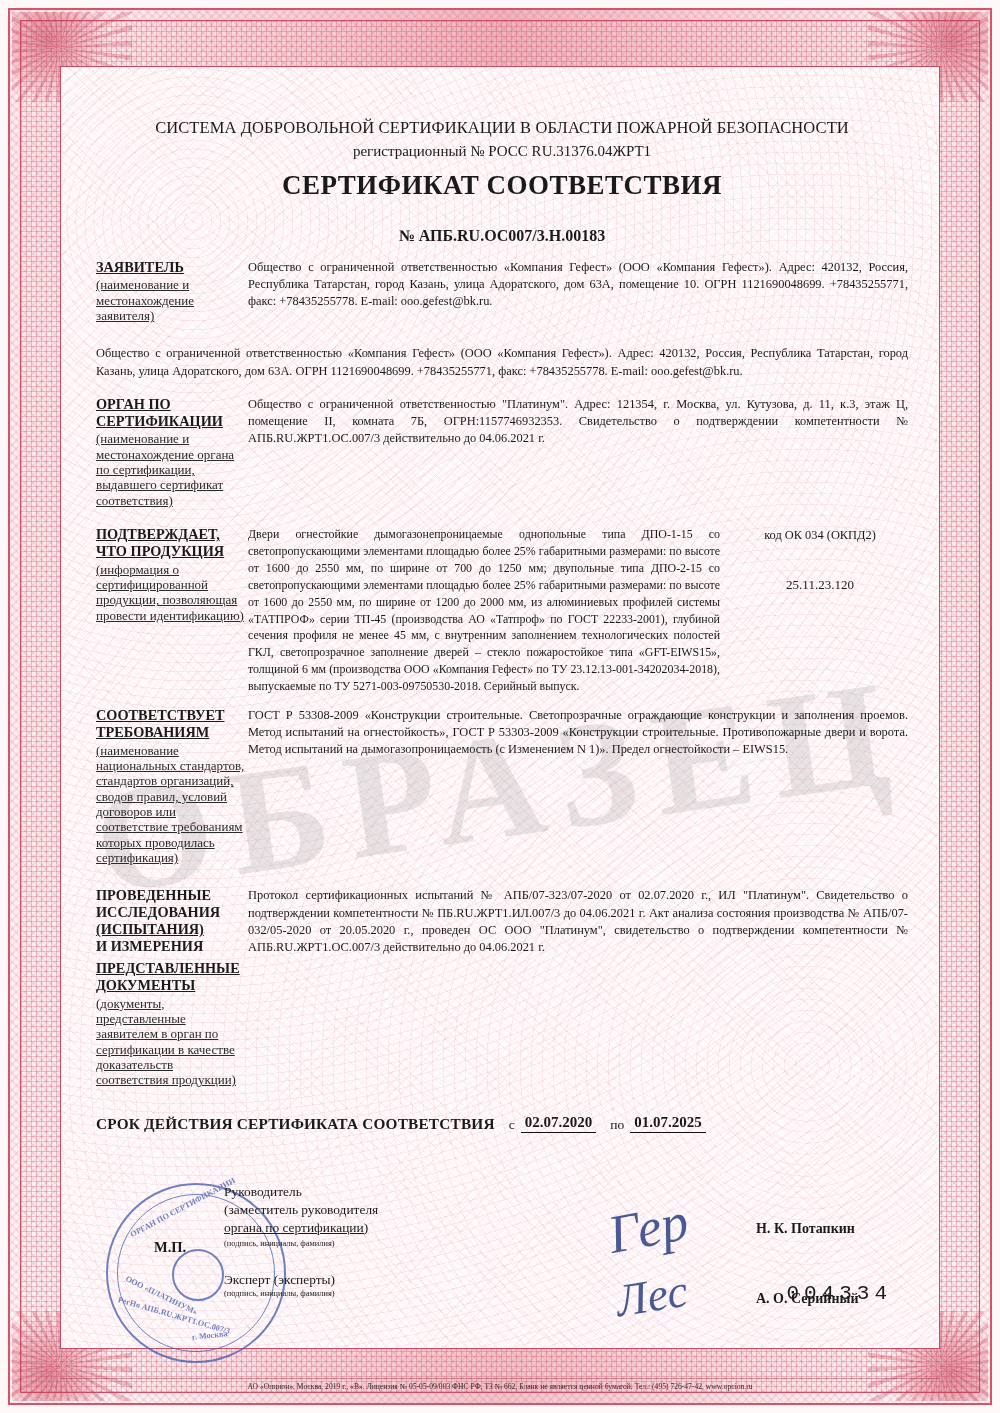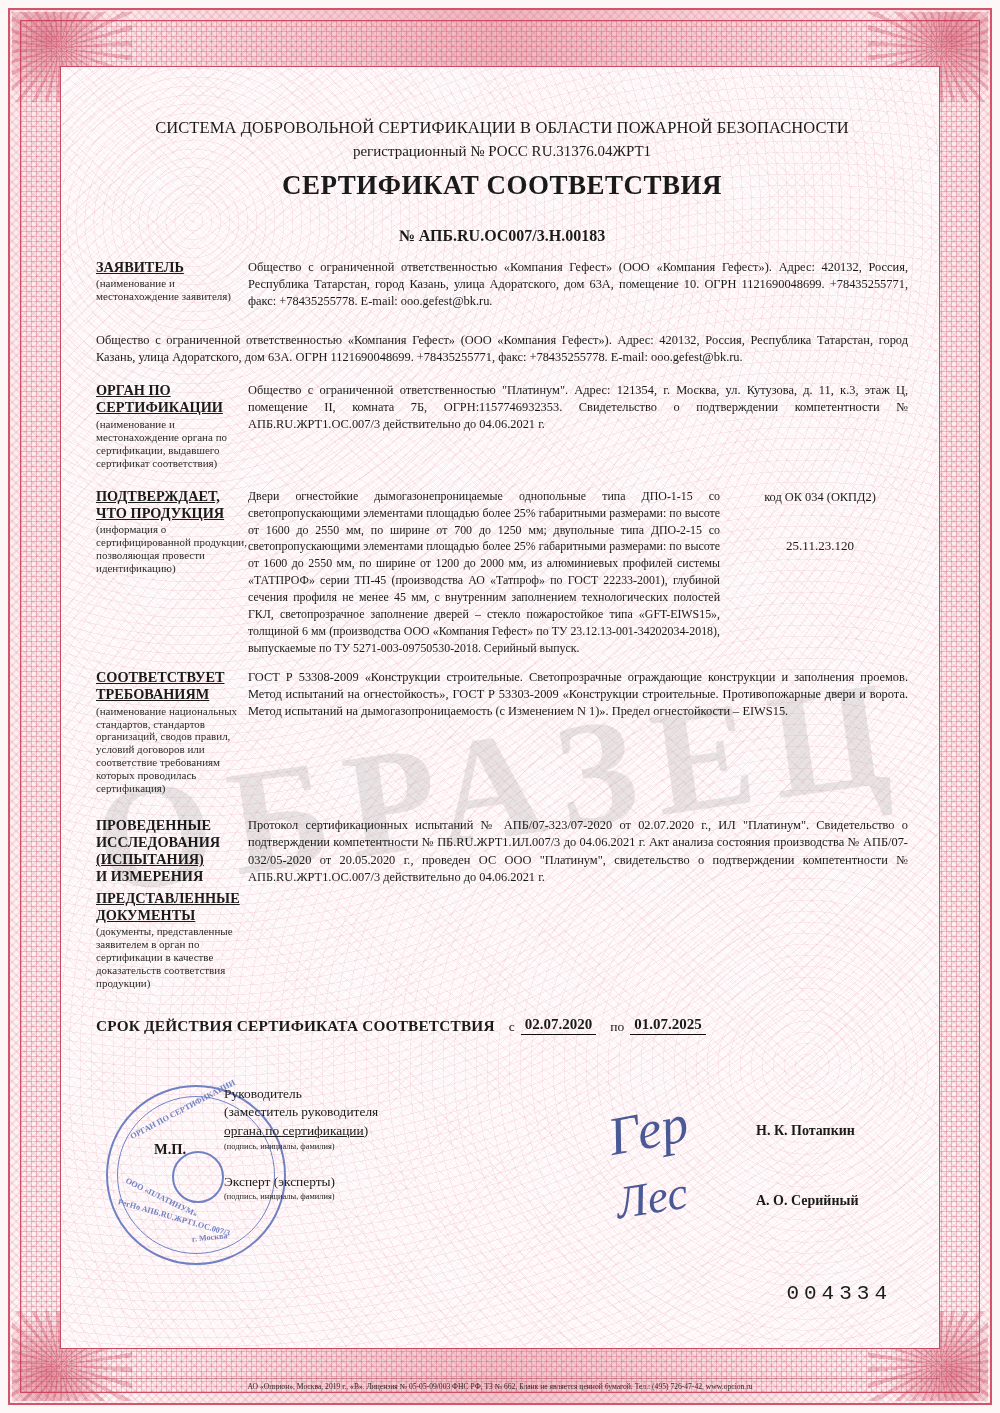--- a/index.html
+++ b/index.html
@@ -93,21 +93,21 @@
   }
 
   .row{display:flex;margin-top:16px;}
   .lbl{
     width:152px;flex:0 0 152px;
     font-size:14.3px;font-weight:bold;
     line-height:1.18;
   }
   .lbl .u{text-decoration:underline;}
   .lbl .sub{
-    display:block;font-weight:normal;font-size:11px;line-height:1.18;margin-top:2px;color:#2b2b2b;
+    display:block;font-weight:normal;font-size:13px;line-height:1.18;margin-top:2px;color:#2b2b2b;text-decoration:underline;
   }
   .val{
     flex:1;font-size:12.4px;line-height:1.38;text-align:justify;
   }
 
   .row-applicant{margin-top:14px;}
   .row-maker{margin-top:22px;}
   .row-body{}
   .row-product{margin-top:18px;}
   .row-req{margin-top:12px;}

